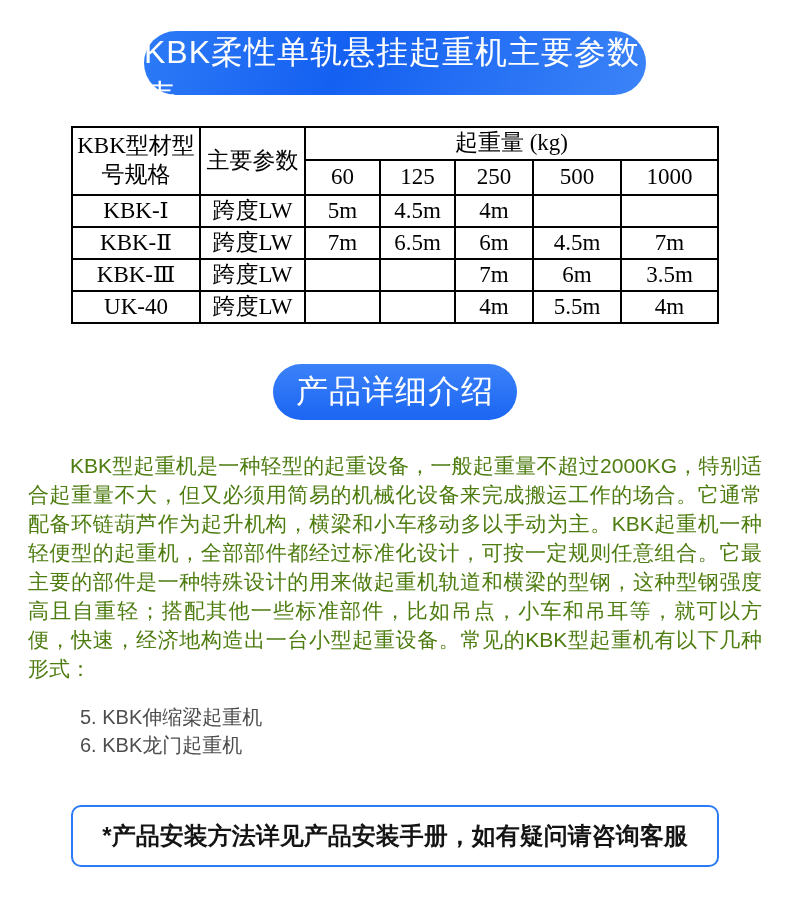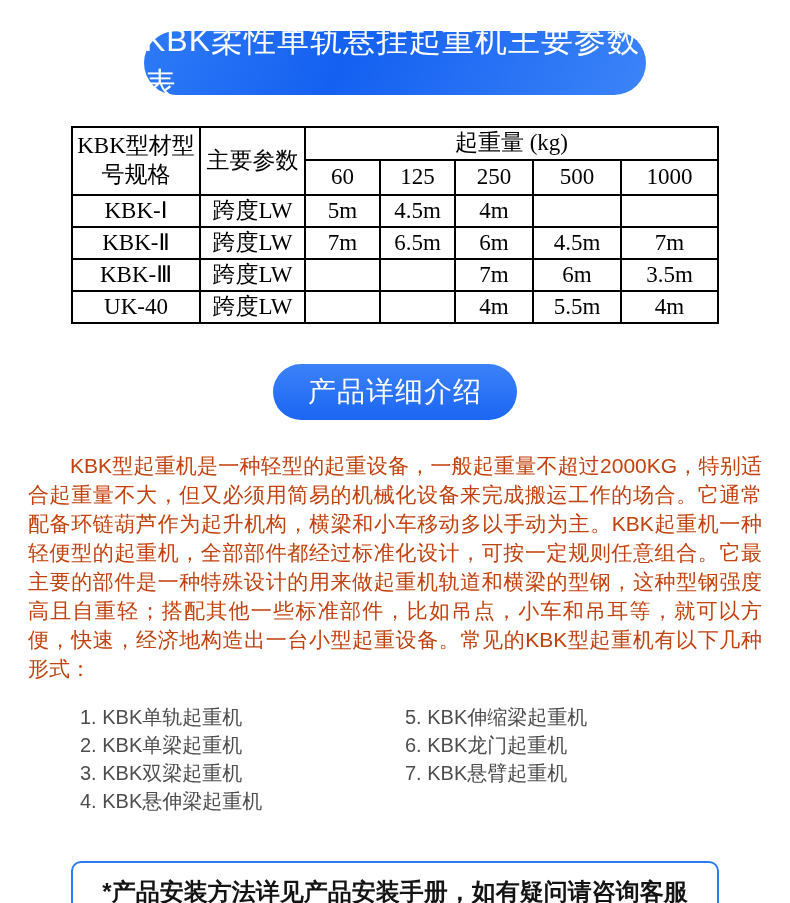--- a/index.html
+++ b/index.html
@@ -12,21 +12,20 @@
   }
 
   
   .banner {
     width: 502px;
     height: 64px;
     margin: 31px auto 0;
     border-radius: 34px;
     background: linear-gradient(115deg, #2e7bf7 0%, #1460f1 40%, #3b84f8 100%);
     display: flex;
-    align-items: center;
     justify-content: center;
     color: #ffffff;
     font-size: 32px;
     letter-spacing: 1px;
   }
 
   
   table.spec {
     width: 646px;
     margin: 31px auto 4px;
@@ -38,44 +37,44 @@
   }
   table.spec th, table.spec td {
     border: 2px solid #000000;
     font-weight: normal;
     font-size: 23px;
     padding: 0;
     line-height: 1.25;
   }
   table.spec .hrow1 th { height: 31px; }
   table.spec .hrow2 th { height: 33px; }
-  table.spec .drow td { height: 30px; font-family: Liberation Serif, serif; }
+  table.spec .drow td { height: 30px; }
 
   
   .section-btn {
     width: 244px;
     height: 56px;
     margin: 40px auto 0;
     border-radius: 28px;
     background: linear-gradient(180deg, #3b82f8 0%, #1b66f3 100%);
     display: flex;
     align-items: center;
     justify-content: center;
     color: #ffffff;
-    font-size: 28px;
+    font-size: 32px;
     letter-spacing: 1px;
   }
 
   
   .intro {
     width: 734px;
     margin: 31px auto 0;
     font-size: 21px;
     line-height: 29px;
-    color: #c2410c;
+    color: #4d7c0f;
     text-align: justify;
     text-indent: 2em;
   }
 
   
   .type-list {
     display: flex;
     margin: 20px 0 0 80px;
     color: #4d4d4d;
     font-size: 20px;
@@ -169,27 +168,20 @@
   </table>
 
 <div class="section-btn">
   <span>产品详细介绍</span>
 </div>
 
 <p class="intro">KBK型起重机是一种轻型的起重设备，一般起重量不超过2000KG，特别适合起重量不大，但又必须用简易的机械化设备来完成搬运工作的场合。它通常配备环链葫芦作为起升机构，横梁和小车移动多以手动为主。KBK起重机一种轻便型的起重机，全部部件都经过标准化设计，可按一定规则任意组合。它最主要的部件是一种特殊设计的用来做起重机轨道和横梁的型钢，这种型钢强度高且自重轻；搭配其他一些标准部件，比如吊点，小车和吊耳等，就可以方便，快速，经济地构造出一台小型起重设备。常见的KBK型起重机有以下几种形式：</p>
 
 <div class="type-list">
   <div class="col">
-    <div class="item">1. KBK单轨起重机</div>
-    <div class="item">2. KBK单梁起重机</div>
-    <div class="item">3. KBK双梁起重机</div>
-    <div class="item">4. KBK悬伸梁起重机</div>
-  </div>
-  <div class="col">
     <div class="item">5. KBK伸缩梁起重机</div>
     <div class="item">6. KBK龙门起重机</div>
-    <div class="item">7. KBK悬臂起重机</div>
   </div>
 </div>
 
 <div class="note-box">
   <span>*产品安装方法详见产品安装手册，如有疑问请咨询客服</span>
 </div>
 
 </body></html>

